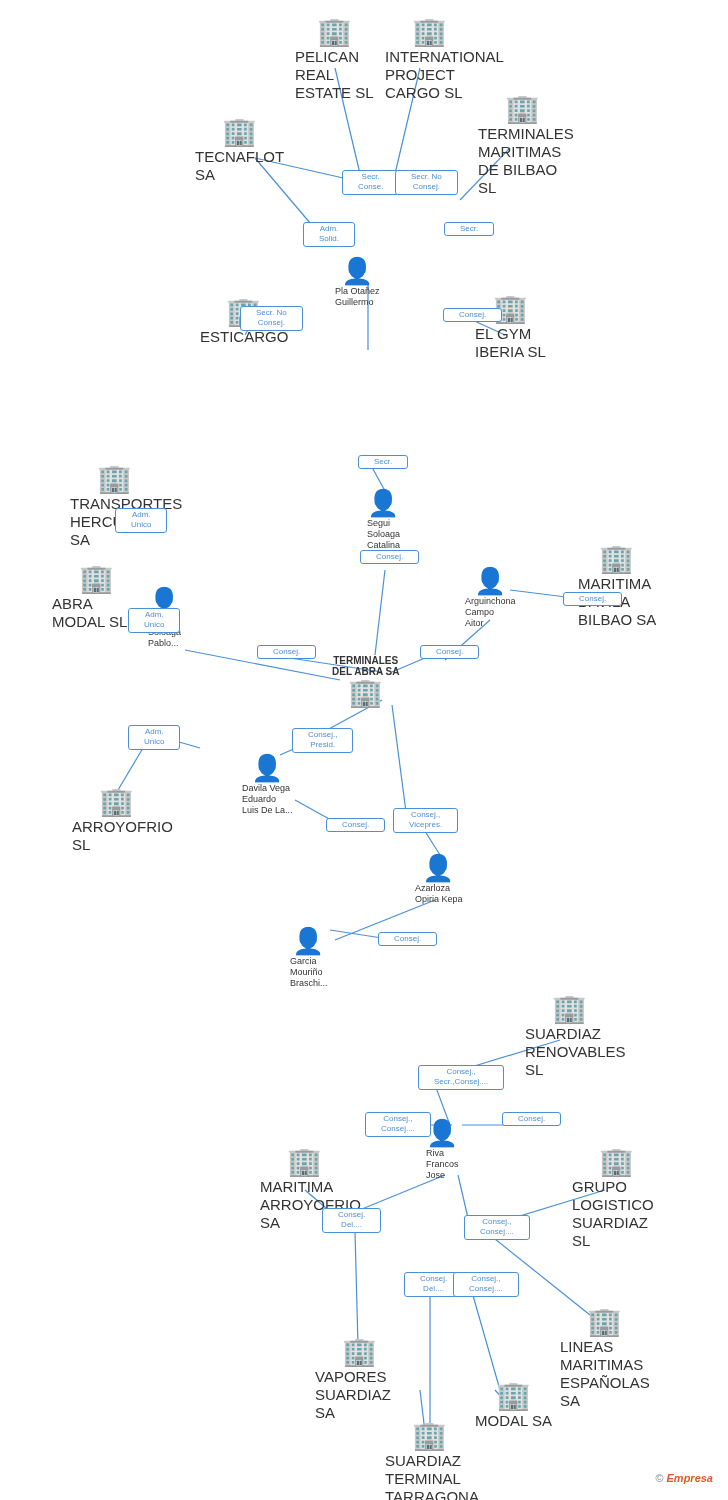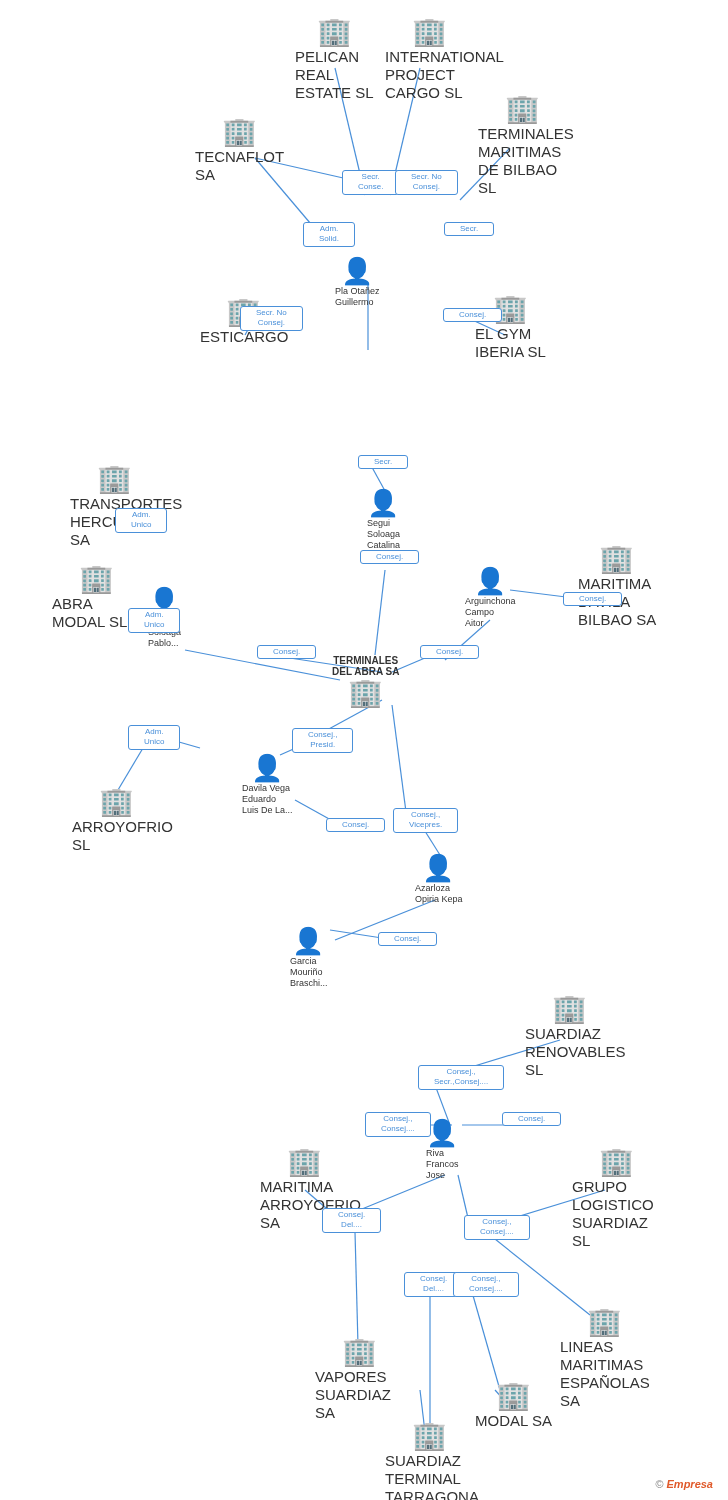--- a/index.html
+++ b/index.html
@@ -66,21 +66,21 @@
       background: #fff;
       color: #4a90d9;
       font-size: 8px;
       padding: 1px 15px;
       text-align: center;
       line-height: 1.3;
       white-space: nowrap;
     }
     .copyright {
       position: absolute;
-      bottom: 10px;
+      bottom: 16px;
       right: 15px;
       font-size: 11px;
       color: #888;
       font-style: italic;
     }
     .copyright span {
       color: #e05a2b;
       font-weight: bold;
     }
   </style>

